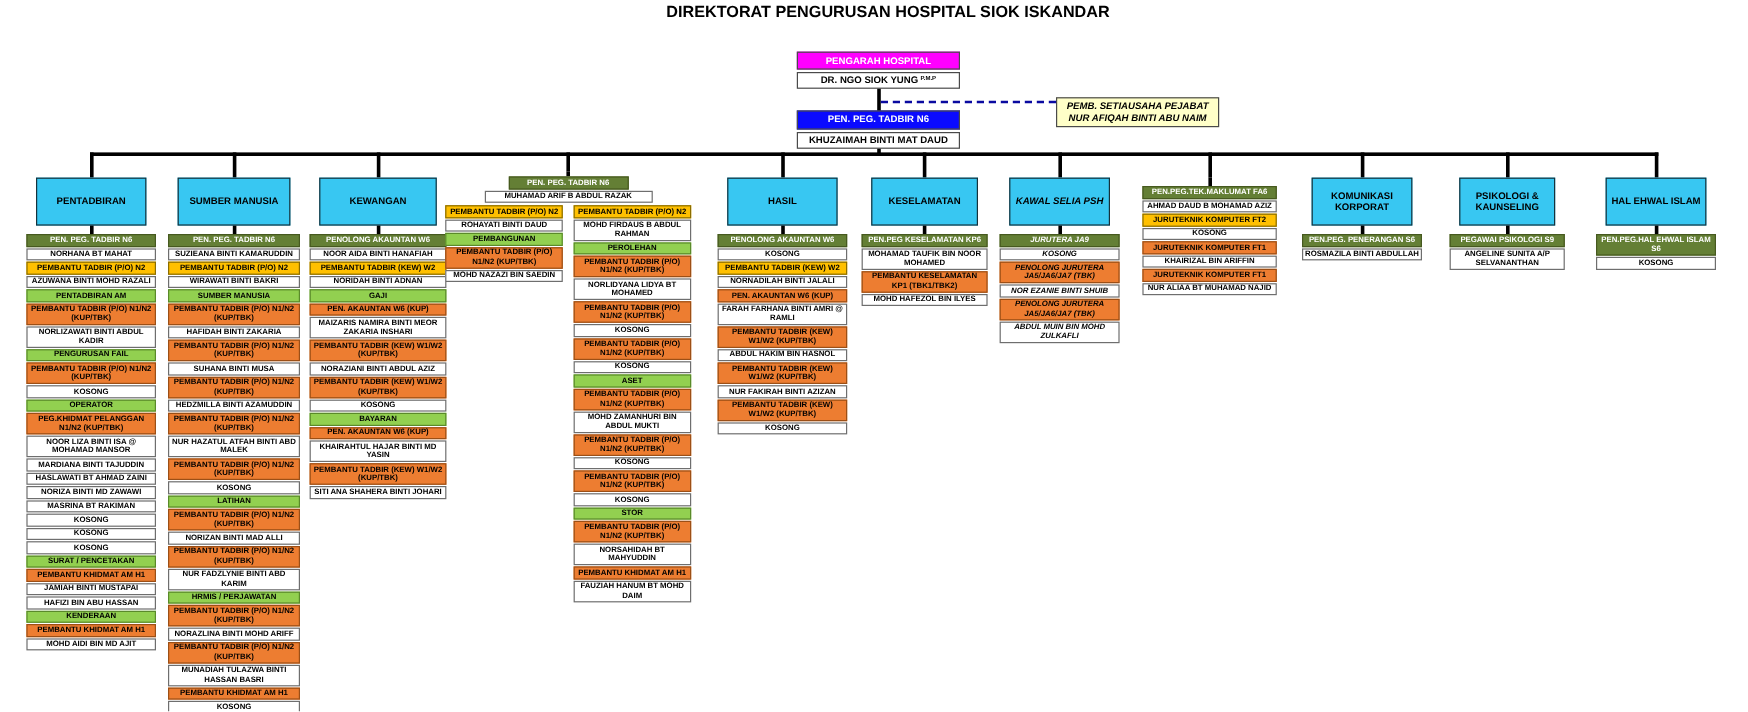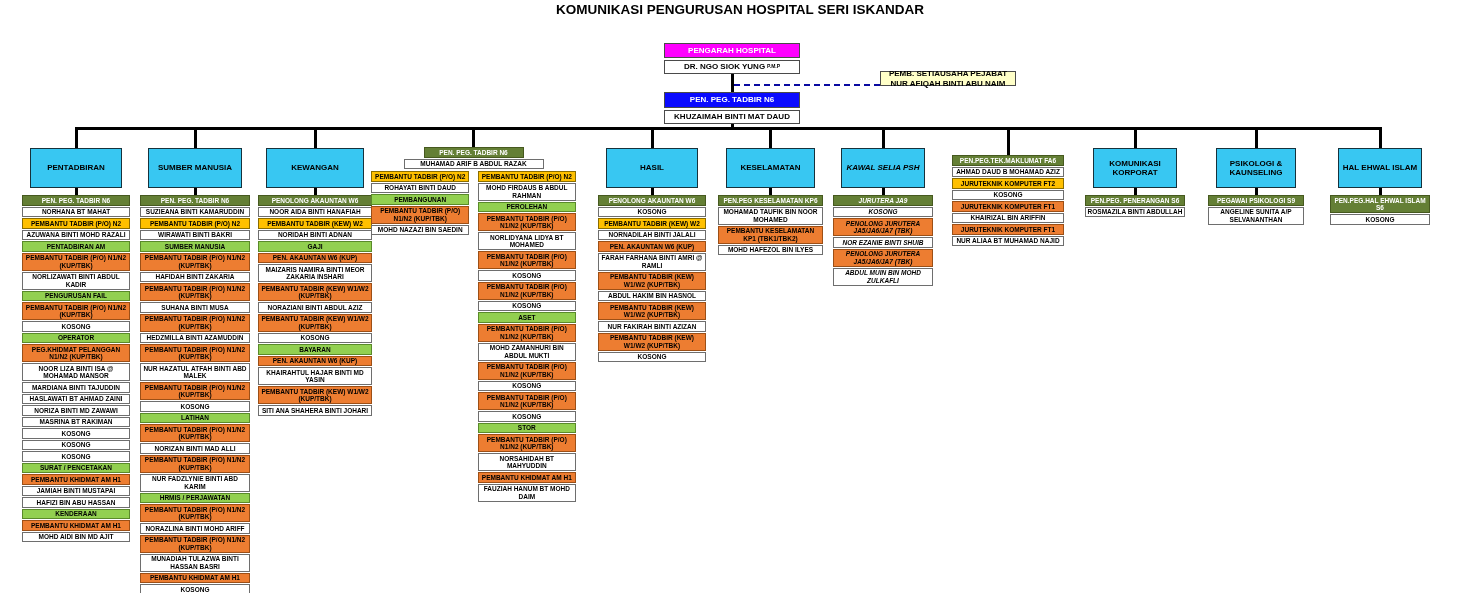--- a/index.html
+++ b/index.html
@@ -32,31 +32,31 @@
   .name{background:#fff;}
   .subrow{display:flex;justify-content:space-between;margin-top:2px;}
   .stack{width:100%;}
 </style>
 </head>
 <body>
 
 <div class="canvas">
 
   <div class="titles">
-    <div class="t2">KOMUNIKASI PENGURUSAN HOSPITAL SERI ISKANDAR</div>
+    <div class="t2">DIREKTORAT PENGURUSAN HOSPITAL SIOK ISKANDAR</div>
   </div>
 
   <div class="tbox magenta" style="left:664px;top:43px;width:136px;height:15px;">PENGARAH HOSPITAL</div>
   <div class="tbox" style="left:664px;top:60px;width:136px;height:14px;">
     <div class="nameline">
       <span>DR. NGO SIOK YUNG</span>
       <span class="suffix">P.M.P</span>
     </div>
   </div>
-  <div class="tbox note" style="left:880px;top:71px;width:136px;height:15px;">
+  <div class="tbox note" style="left:880px;top:81px;width:136px;height:25px;font-style:italic;">
     <div>PEMB. SETIAUSAHA PEJABAT</div>
     <div>NUR AFIQAH BINTI ABU NAIM</div>
   </div>
   <div class="tbox blue" style="left:664px;top:92px;width:136px;height:16px;">PEN. PEG. TADBIR N6</div>
   <div class="tbox" style="left:664px;top:110px;width:136px;height:14px;">KHUZAIMAH BINTI MAT DAUD</div>
 
   <div class="line" style="left:731px;top:74px;width:3px;height:18px;"></div>
   <div class="dash" style="left:734px;top:84px;width:146px;"></div>
   <div class="line" style="left:731px;top:124px;width:3px;height:4px;"></div>
   <div id="lines">

